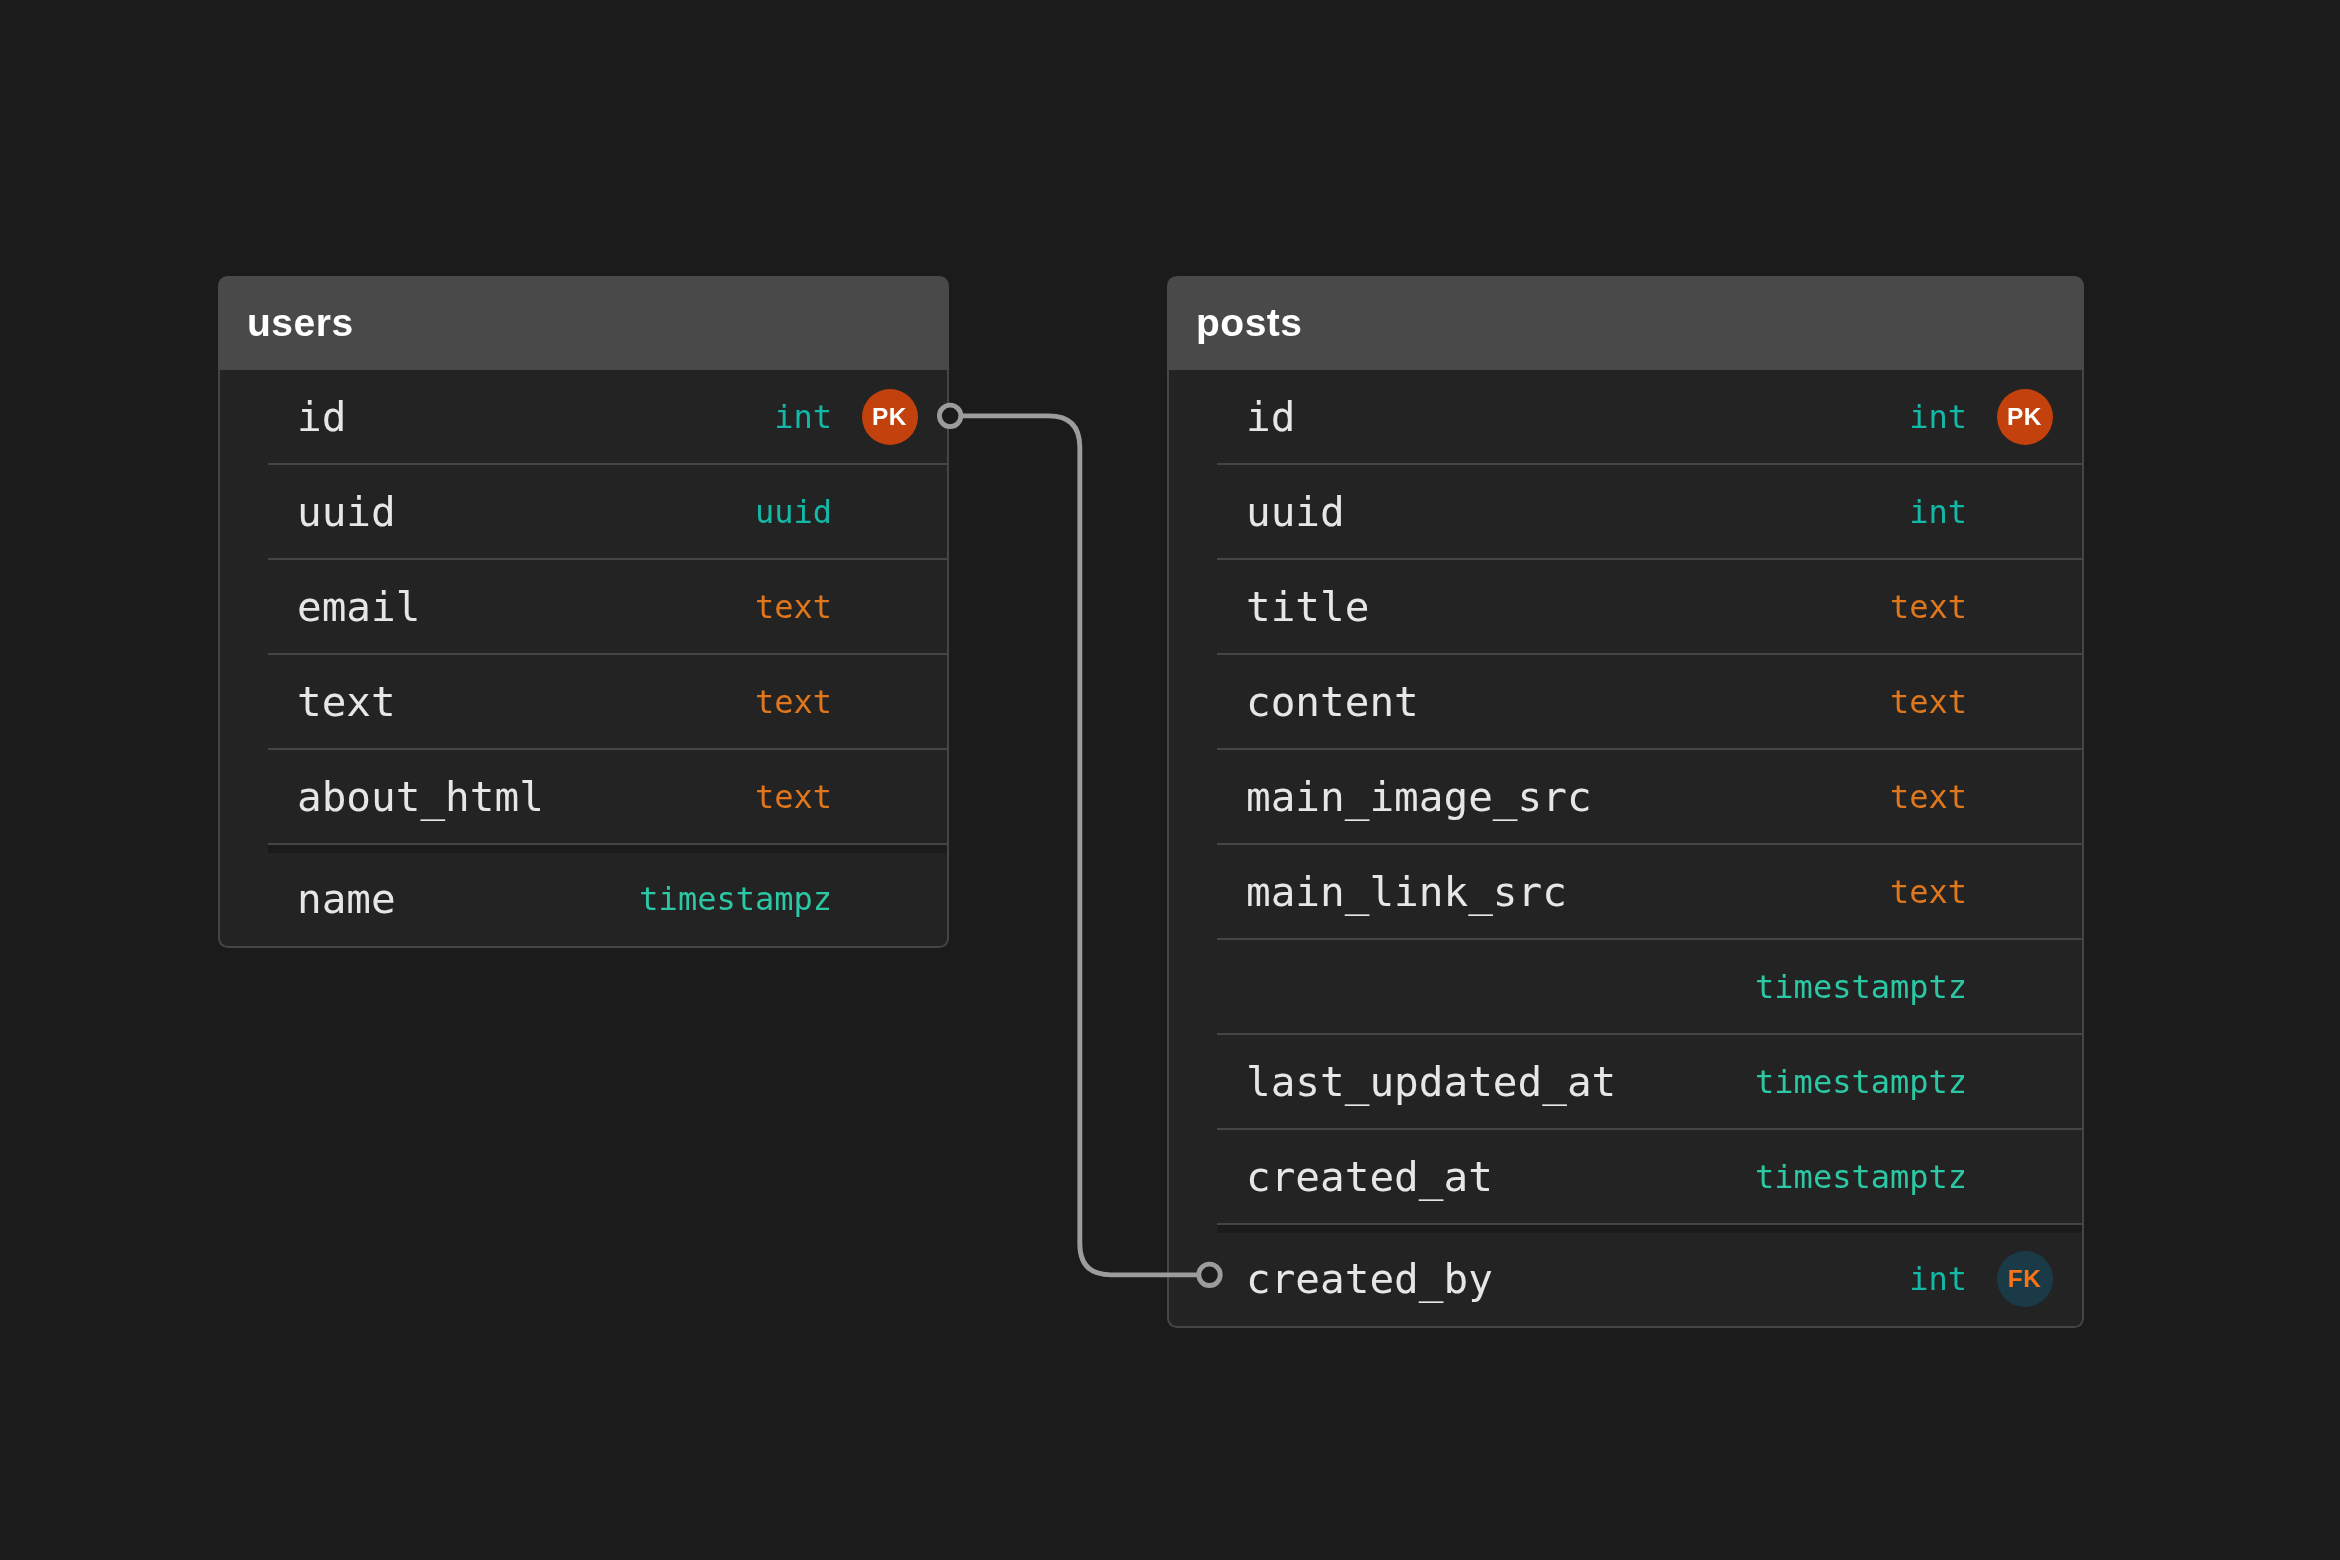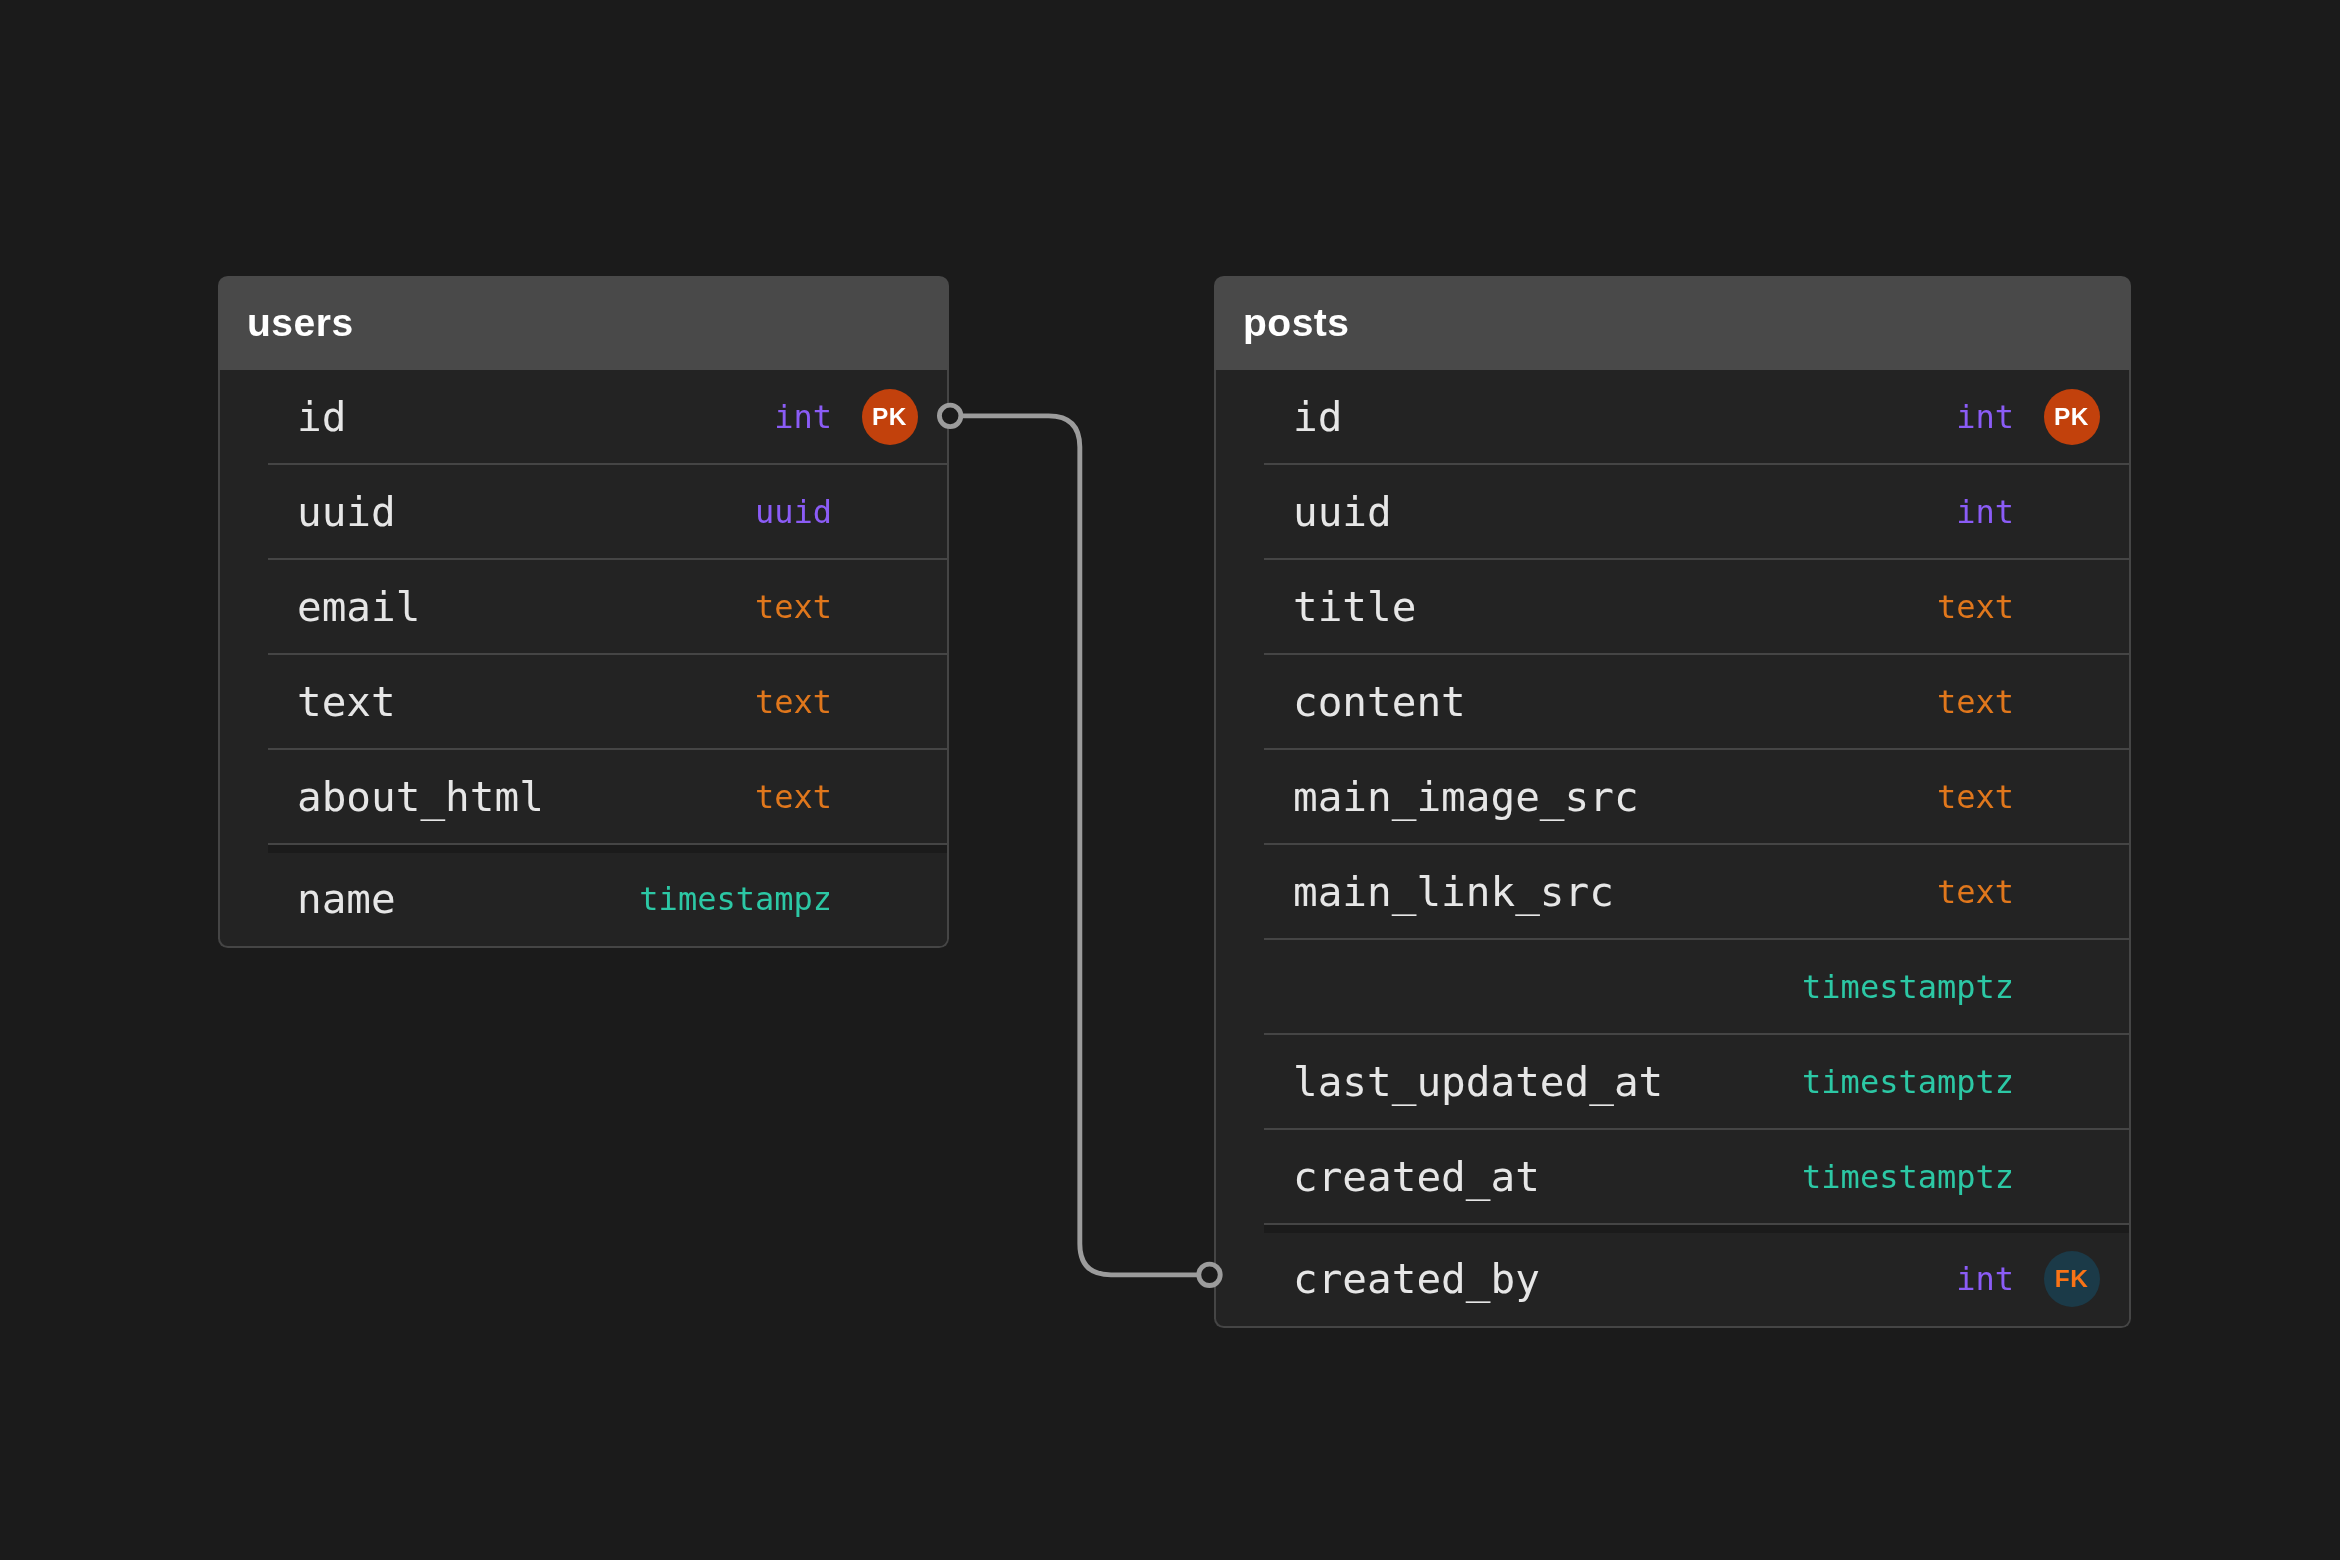--- a/index.html
+++ b/index.html
@@ -29,21 +29,21 @@
   .rel-layer circle {
     fill: #1b1b1b;
     stroke: #9c9c9c;
     stroke-width: 5;
   }
   .table {
     position: absolute;
     z-index: 2;
   }
   .table-users { left: 218px; top: 256px; width: 731px; }
-  .table-posts { left: 1214px; top: 256px; width: 917px; }
+  .table-posts { left: 1167px; top: 256px; width: 917px; }
   .thead {
     height: 94px;
     background: #494949;
     border-radius: 9.8px 9.8px 0 0;
     display: flex;
     align-items: center;
     padding: 0 29px;
     box-sizing: border-box;
   }
   .tname {
@@ -82,21 +82,21 @@
     font-size: 41px;
     color: #e6e6e6;
     white-space: nowrap;
   }
   .ftype {
     margin-left: auto;
     font-family: "DejaVu Sans Mono", "Liberation Mono", monospace;
     font-size: 32px;
     white-space: nowrap;
   }
-  .c-num  { color: #8b5cf6; } 
+  .c-num  { color: #14b8a6; } 
   .c-txt  { color: #e0771c; } 
   .c-ts   { color: #2cc8a5; } 
   .slot {
     width: 115px;
     flex: 0 0 115px;
     display: flex;
     align-items: center;
     justify-content: center;
   }
   .badge {

